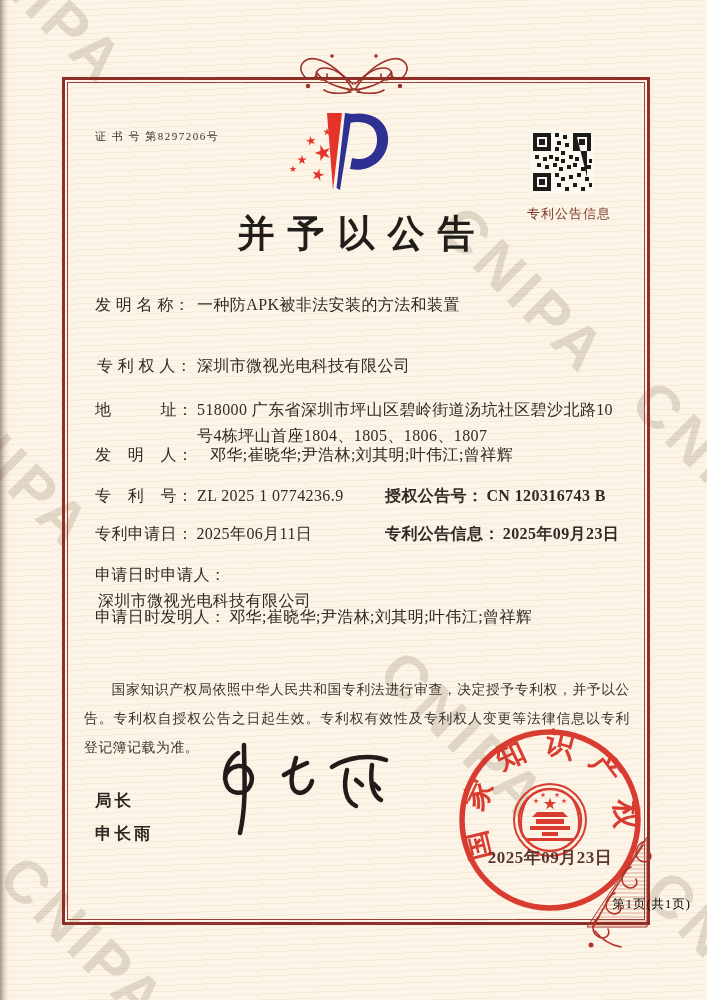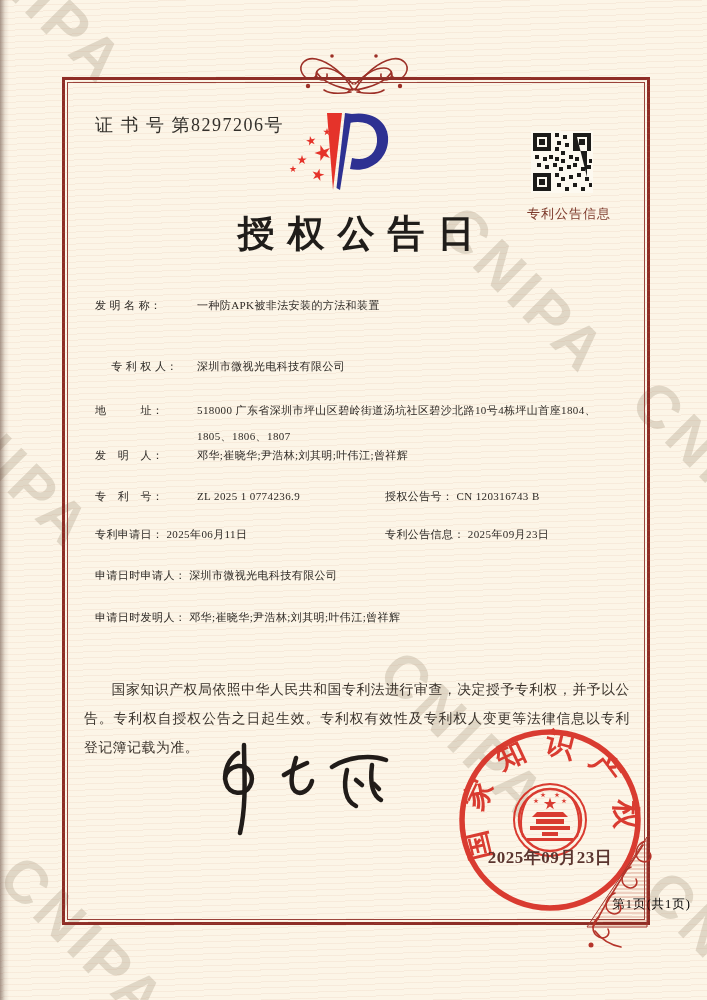--- a/index.html
+++ b/index.html
@@ -11,36 +11,36 @@
   
   .edge-shadow{position:absolute;left:0;top:0;bottom:0;width:9px;z-index:4;
     background:linear-gradient(90deg, rgba(96,70,58,0.55), rgba(96,70,58,0.12) 55%, rgba(0,0,0,0));}
   .wm{position:absolute;z-index:1;font-family:"Liberation Sans",sans-serif;font-weight:bold;
     font-size:60px;letter-spacing:5px;color:rgba(160,145,124,0.30);transform:rotate(45deg);
     white-space:nowrap;pointer-events:none;}
   .frame{position:absolute;left:62px;top:77px;width:588px;height:848px;z-index:2;
     border:3px solid #8e2d26;box-sizing:border-box;}
   .frame::after{content:"";position:absolute;inset:2px;border:1px solid #9a423a;}
   .content{position:absolute;left:62px;top:77px;width:588px;height:848px;z-index:5;}
-  .cert-no{position:absolute;left:33px;top:36px;font-size:18px;letter-spacing:1.5px;color:#33302b;text-align:right;}
+  .cert-no{position:absolute;left:33px;top:52px;font-size:11px;letter-spacing:1.5px;color:#33302b;text-align:right;}
   .logo{position:absolute;left:223px;top:33px;}
   .qr-wrap{position:absolute;left:465px;top:54px;width:70px;text-align:center;}
   .qr{width:62px;height:62px;margin:0 auto;}
   .qr-caption{margin-top:8px;font-size:13px;letter-spacing:1px;color:#7d3a2b;white-space:nowrap;}
   .title{position:absolute;left:0;top:132px;width:100%;text-align:center;font-size:37px;
     font-weight:bold;letter-spacing:13px;text-indent:13px;color:#201d1a;}
-  .row{position:absolute;left:33px;right:26px;display:flex;font-size:11px;color:#2e2a26;
+  .row{position:absolute;left:33px;right:26px;display:flex;font-size:16px;color:#2e2a26;
     line-height:26px;letter-spacing:0.4px;}
   .lbl{flex:none;white-space:nowrap;}
   .lbl-w{flex:none;width:99px;white-space:nowrap;}
   .val{margin-left:3px;}
-  .r1{top:215px;} .r2{top:276px;text-align:center;} .r3{top:320px;} .r4{top:365px;}
-  .r5{top:406px;} .r6{top:444px;} .r7{top:485px;} .r8{top:527px;}
+  .r1{top:215px;} .r2{top:276px;text-align:center;} .r3{top:320px;} .r4{top:365px;gap:13px;}
+  .r5{top:406px;} .r6{top:444px;} .r7{top:485px;flex-direction:column;} .r8{top:527px;}
   .col-left{flex:none;width:290px;display:flex;}
-  .col-right{flex:1;display:flex;}
+  .col-right{flex:1;display:flex;font-weight:bold;}
   .statement{position:absolute;left:22px;top:592px;width:546px;font-size:13.8px;line-height:2.1;
     text-align:justify;text-indent:2em;color:#3a332c;letter-spacing:0.6px;margin-top:7px;}
   .signer{position:absolute;left:33px;top:707px;font-family:"Liberation Sans",sans-serif;
     font-size:16.5px;font-weight:600;letter-spacing:3px;color:#2b2723;line-height:33px;}
   .signature{position:absolute;left:138px;top:662px;}
   .seal{position:absolute;left:393px;top:648px;}
   .footer{position:absolute;left:0;bottom:12px;width:100%;text-align:right;font-size:12.5px;
     letter-spacing:1px;color:#000000;padding-left:41px;}
   .ornament-top{position:absolute;left:296px;top:44px;z-index:2;}
   .corner-ornament{position:absolute;left:583px;top:835px;z-index:6;}
@@ -162,21 +162,21 @@
           <rect x="26" y="52" width="4" height="4"></rect>
             <rect x="34" y="56" width="4" height="4"></rect>
           <rect x="42" y="52" width="4" height="4"></rect>
             <rect x="50" y="56" width="4" height="4"></rect>
           <rect x="58" y="52" width="3" height="4"></rect>
         </g>
       </svg>
       <div class="qr-caption">专利公告信息</div>
     </div>
 
-    <div class="title">授权公告日</div>
+    <div class="title">并予以公告</div>
 
     <div class="row r1">
       <span class="lbl-w">发 明 名 称：</span>
       <span class="val">一种防APK被非法安装的方法和装置</span>
     </div>
 
     <div class="row r2">
       <span class="lbl-w">专 利 权 人：</span>
       <span class="val">深圳市微视光电科技有限公司</span>
     </div>
@@ -218,20 +218,24 @@
       <span class="val">深圳市微视光电科技有限公司</span>
     </div>
 
     <div class="row r8">
       <span class="lbl">申请日时发明人：</span>
       <span class="val">邓华;崔晓华;尹浩林;刘其明;叶伟江;曾祥辉</span>
     </div>
 
     <div class="statement">国家知识产权局依照中华人民共和国专利法进行审查，决定授予专利权，并予以公告。专利权自授权公告之日起生效。专利权有效性及专利权人变更等法律信息以专利登记簿记载为准。</div>
 
+    <div class="signer">
+      <div>局长</div>
+      <div>申长雨</div>
+    </div>
 
     <svg class="signature" width="200" height="100" viewBox="0 0 200 100">
       <g fill="none" stroke="#211c19" stroke-width="4.5" stroke-linecap="round" stroke-linejoin="round">
         <path d="M38,14 C28,20 23,34 26,44 C29,56 45,57 50,47 C55,37 49,26 38,27 C31,28 25,33 25,40"></path>
         <path d="M44,6 C44,30 47,64 40,94"></path>
         <path d="M84,36 C92,31 100,27 107,24"></path>
         <path d="M96,19 C92,33 89,46 95,52 C101,57 110,51 112,42"></path>
         <path d="M132,28 C147,18 170,15 186,21"></path>
         <path d="M147,31 C143,47 145,62 156,67"></path>
         <path d="M172,26 C170,42 172,56 181,61"></path>

